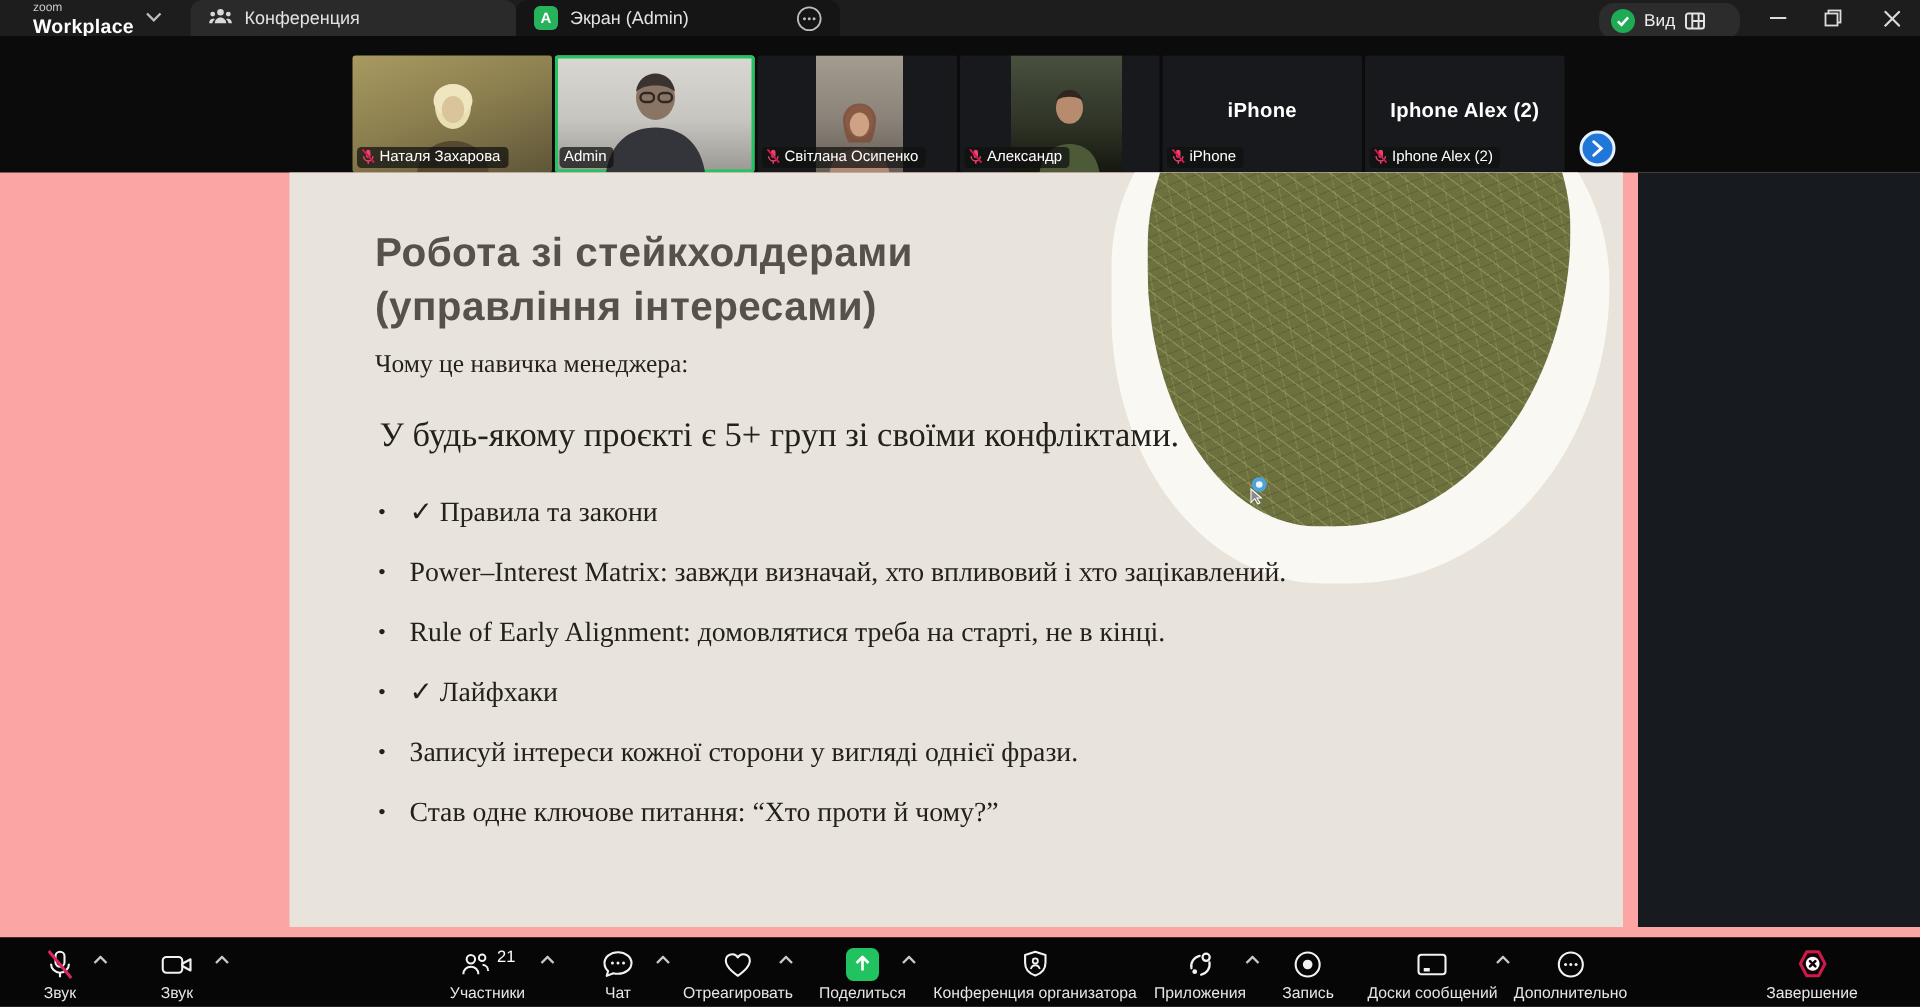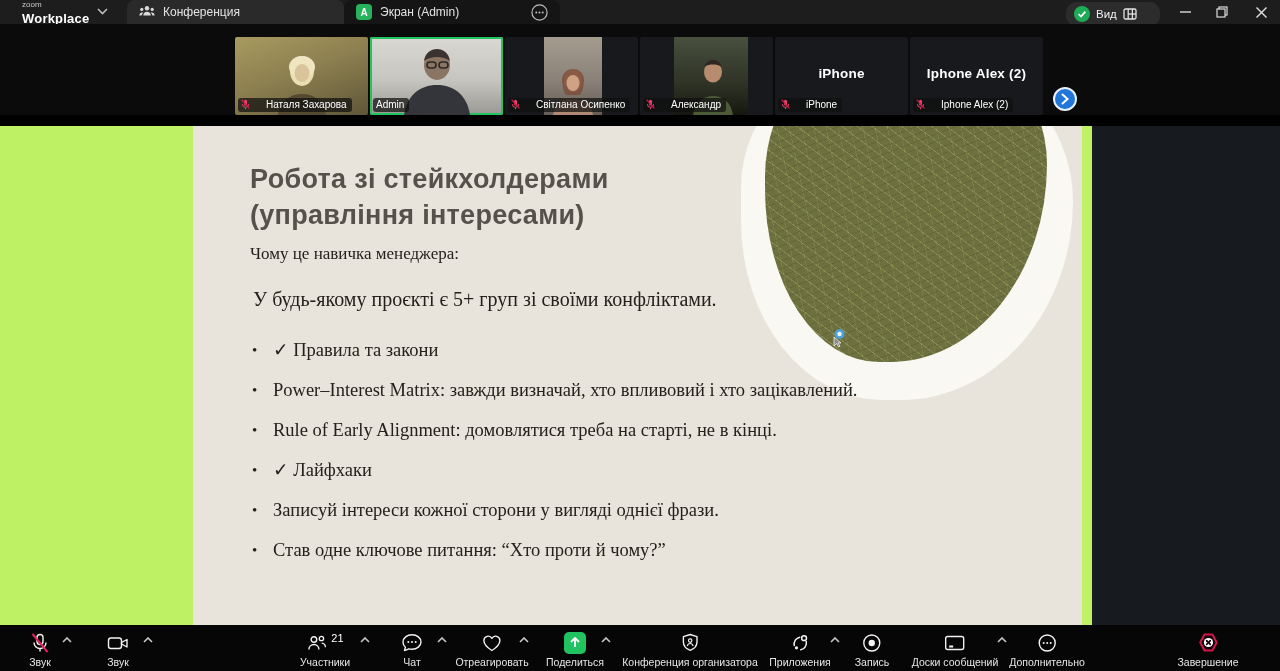--- a/index.html
+++ b/index.html
@@ -30,44 +30,44 @@
   .tile{position:relative;width:133px;height:78px;background:#17191c;overflow:hidden;border-radius:2px;flex:0 0 auto;}
   .tile.active{outline:2px solid #21c45e;outline-offset:-2px;}
   .vstrip{position:absolute;top:0;bottom:0;}
   .sil{position:absolute;}
   .tile1{background:linear-gradient(160deg,#a89a60 0%,#8d8050 45%,#5f5638 100%);}
   .tile2{background:linear-gradient(180deg,#d9d8d3 0%,#c6c5c0 55%,#9a9892 100%);}
   .tile3 .vstrip{left:39px;width:58px;background:linear-gradient(180deg,#a59c90 0%,#8a8178 55%,#665e55 100%);}
   .tile4 .vstrip{left:34px;width:74px;background:linear-gradient(180deg,#49503e 0%,#2e3326 60%,#15170f 100%);}
   .tile-name-big{position:absolute;left:0;right:0;top:29px;text-align:center;color:#fff;
        font-size:13.5px;font-weight:bold;letter-spacing:.2px;}
-  .name-pill{position:absolute;left:3px;bottom:3px;max-width:127px;display:flex;align-items:center;gap:16px;
+  .name-pill{position:absolute;left:3px;bottom:3px;max-width:127px;display:flex;align-items:center;gap:3px;
        background:rgba(15,15,15,.72);border-radius:3px;padding:1px 5px 2px 3px;color:#fff;font-size:10px;
        white-space:nowrap;overflow:hidden;box-sizing:border-box;}
   .next-btn{position:absolute;left:1053px;top:63px;width:24px;height:24px;border-radius:50%;
        background:#2176d9;border:2px solid #e8f1fb;box-sizing:border-box;display:flex;align-items:center;justify-content:center;}
 
   
-  .stage{position:absolute;left:0;top:126px;width:1280px;height:510px;background:#bef264;}
+  .stage{position:absolute;left:0;top:115px;width:1280px;height:510px;background:#fca5a5;}
   .stage-right{position:absolute;left:1092px;top:0;width:188px;height:503px;background:#171b20;}
   .slide{position:absolute;left:193px;top:0;width:889px;height:503px;background:#e9e4db;overflow:hidden;}
   .blob-ring{position:absolute;left:548px;top:-78px;width:332px;height:352px;background:#faf8f3;
        border-radius:48% 52% 55% 45% / 42% 46% 60% 54%;}
   .blob{position:absolute;left:572px;top:-96px;width:282px;height:332px;background:#6d7140;
        border-radius:50% 50% 58% 42% / 46% 42% 62% 54%;
        background-image:
          repeating-linear-gradient(37deg, rgba(201,199,120,.28) 0 1px, transparent 1px 9px),
          repeating-linear-gradient(-21deg, rgba(90,94,45,.5) 0 1px, transparent 1px 7px),
          repeating-linear-gradient(78deg, rgba(166,163,92,.25) 0 1px, transparent 1px 12px);}
   .slide-title{position:absolute;left:57px;top:35px;color:#56524b;font-weight:bold;
        font-size:27px;line-height:36px;letter-spacing:.3px;}
   .slide-body{position:absolute;left:57px;top:118px;width:660px;color:#24211c;
        font-family:"Liberation Serif",serif;}
   .intro1{font-size:17px;margin:0 0 24px 0;}
-  .intro2{font-size:20px;margin:12px 0 30px 3px;}
+  .intro2{font-size:23px;margin:12px 0 30px 3px;}
   .bullets{list-style:none;margin:0;padding:0;font-size:18.5px;}
   .bullets li{position:relative;padding-left:23px;margin-bottom:21px;line-height:19px;}
   .bullets li::before{content:"•";position:absolute;left:2px;top:0;font-size:15px;color:#24211c;}
   .presenter-cursor{position:absolute;left:637px;top:202px;}
 
   
   .toolbar{position:absolute;left:0;top:625px;width:1280px;height:46px;background:#060606;}
   .tool{position:absolute;top:5px;transform:translateX(-50%);text-align:center;color:#e6e6e6;}
   .tool .ic{height:25px;display:flex;align-items:center;justify-content:center;gap:3px;}
   .tool .lbl{font-size:10.5px;margin-top:1px;white-space:nowrap;}

